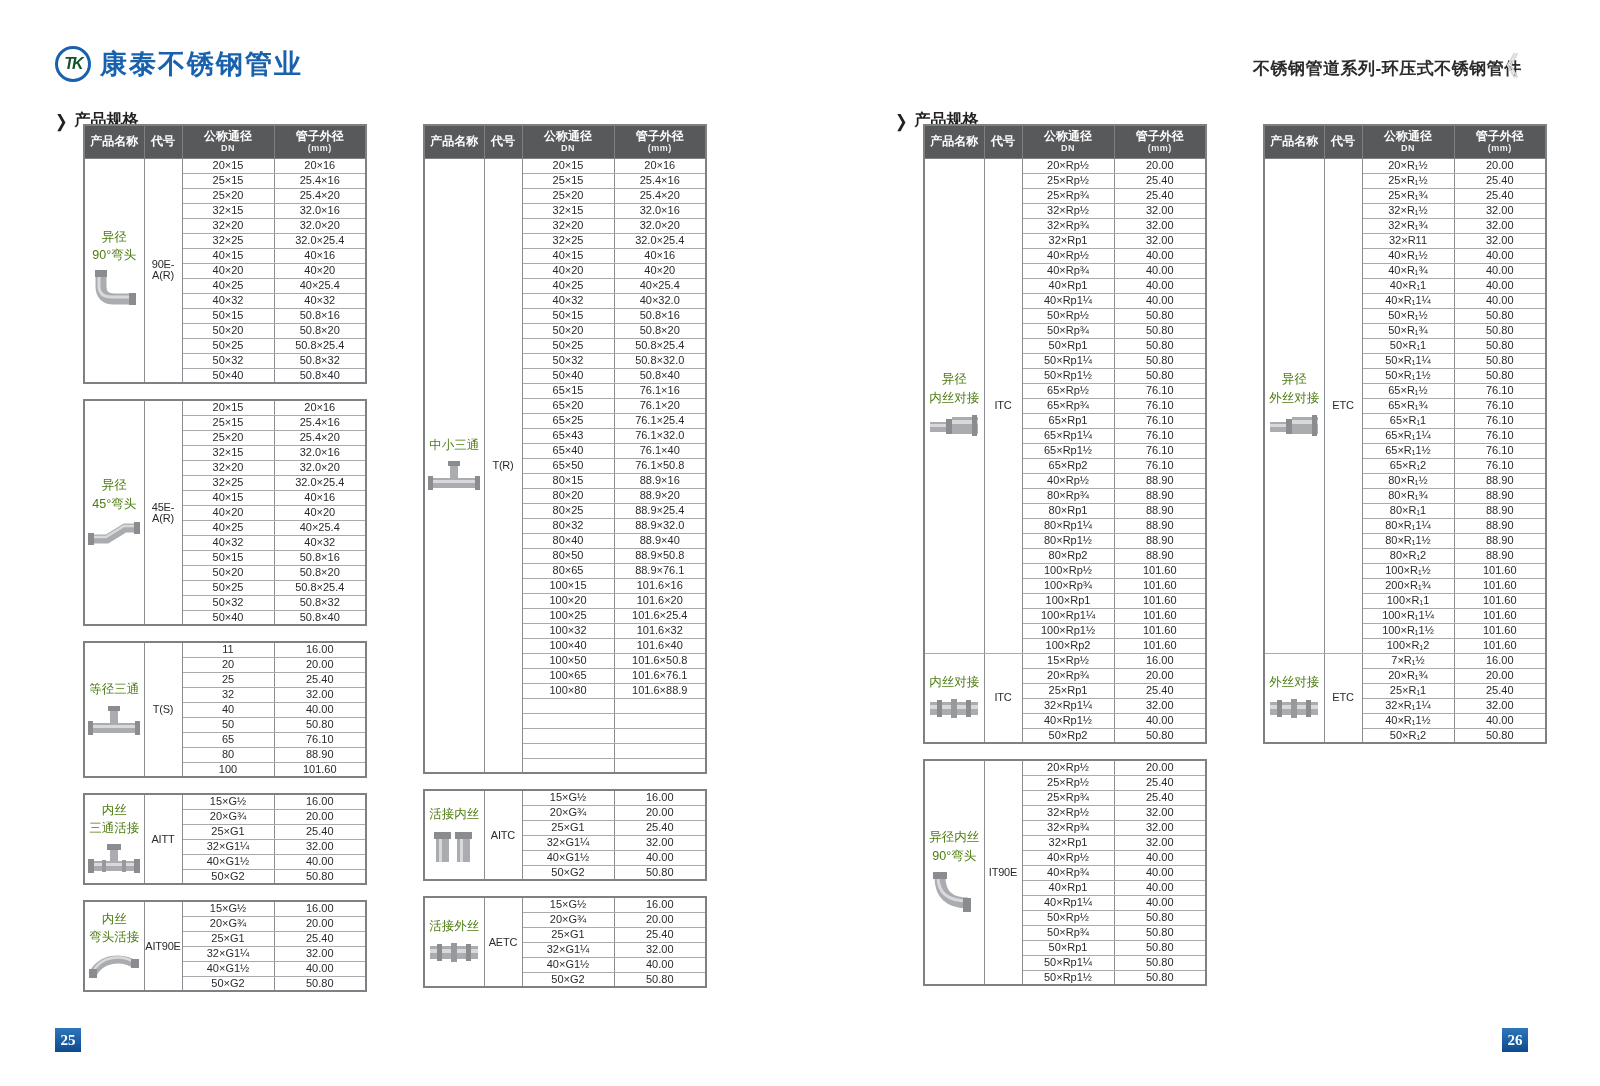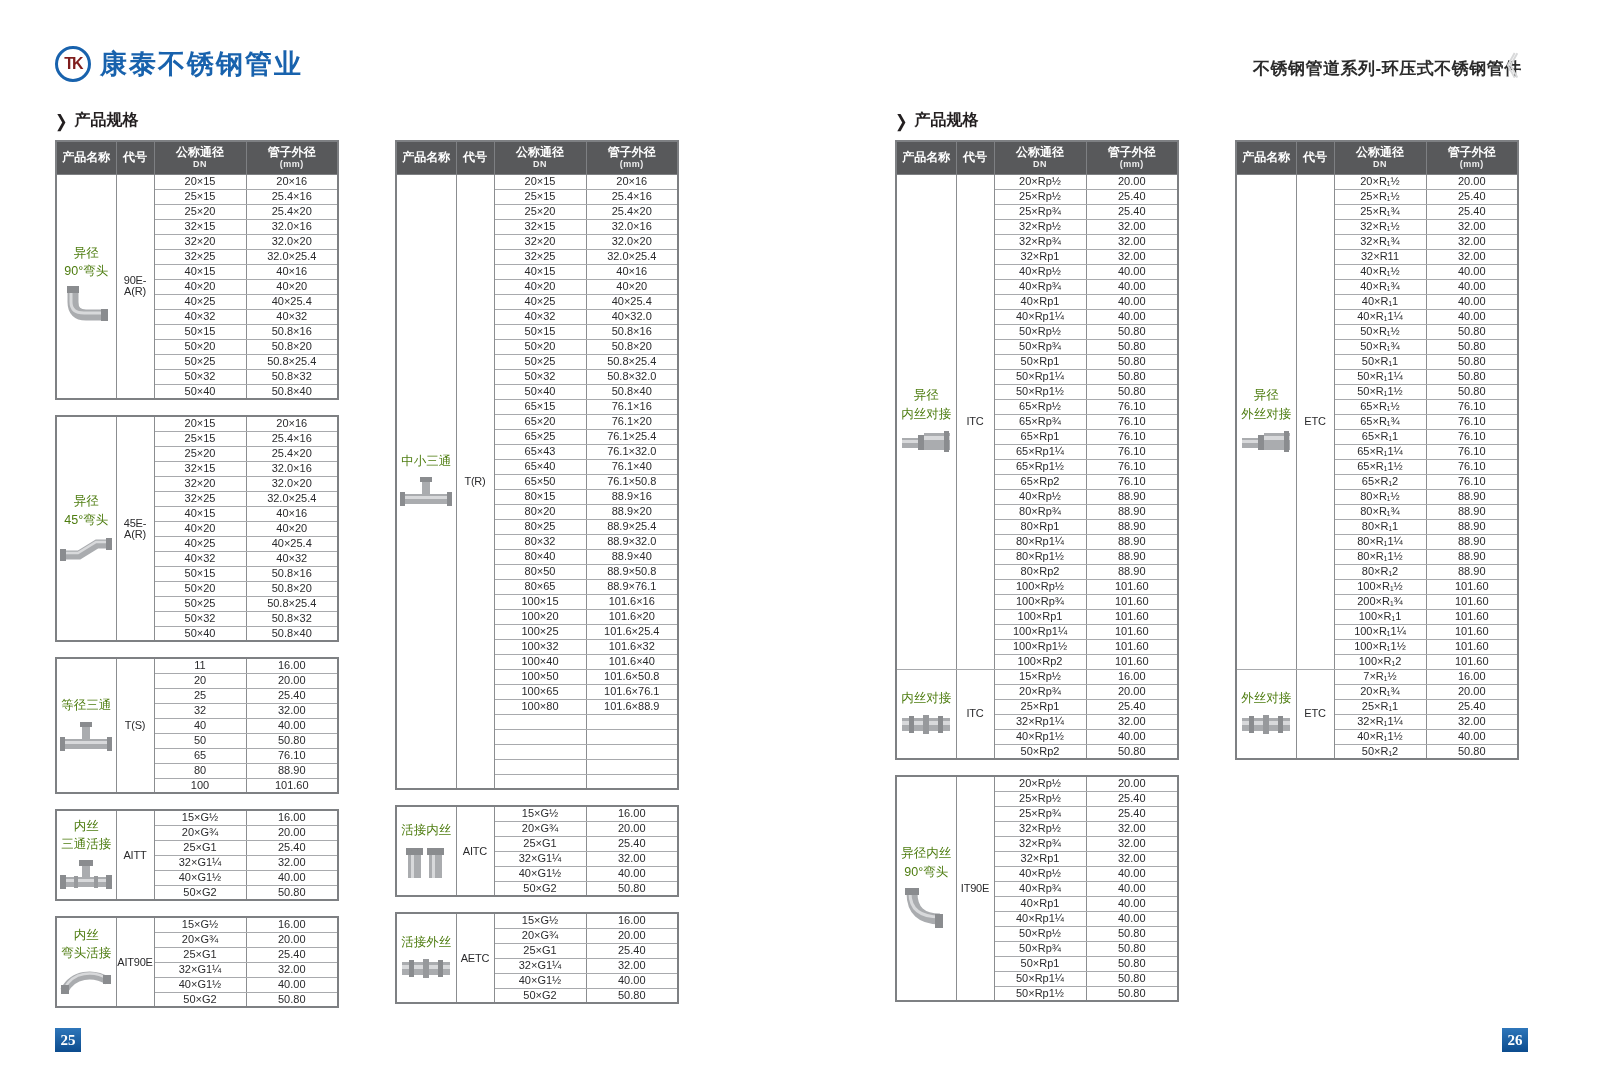--- a/index.html
+++ b/index.html
@@ -4,33 +4,33 @@
 <style>
   * { margin:0; padding:0; box-sizing:border-box; }
   html,body { width:1600px; height:1086px; overflow:hidden; background:#ffffff;
     font-family:"Liberation Sans","DejaVu Sans",sans-serif; color:#231f20; }
   .sheet { position:relative; width:1600px; height:1086px; background:#fff; }
 
   
   .brand { position:absolute; left:55px; top:46px; display:flex; align-items:center; gap:9px; }
   .logo-circle { width:36px; height:36px; border:3px solid #1862ad; border-radius:50%;
     display:flex; align-items:center; justify-content:center; }
-  .logo-tk { color:#7f1d1d; font-weight:bold; font-size:16px; letter-spacing:-2px; }
+  .logo-tk { color:#14532d; font-weight:bold; font-style:italic; font-size:16px; letter-spacing:-2px; }
   .brand-text { color:#1862ad; font-size:27px; font-weight:bold; letter-spacing:2px; }
 
   .doc-title { position:absolute; left:1253px; top:57px; font-size:17px; font-weight:bold; color:#2b2b2b; letter-spacing:0.5px;text-align:center; }
   .deco-chev { position:absolute; left:1492px; top:48px; font-size:27px; color:#d8d9da; font-weight:bold; }
 
   
   .sec-title { position:absolute; top:110px; display:flex; align-items:center; gap:7px;
     font-size:16px; font-weight:bold; color:#231f20; }
   .sec-title .arr { font-size:15px; font-weight:bold; transform:scaleY(1.15); }
 
   
-  .spec-col { position:absolute; top:140px; width:282px; }
+  .spec-col { position:absolute; top:124px; width:282px;margin-left:28px; }
   table.spec { border-collapse:collapse; width:282px; table-layout:fixed; margin-bottom:15px;
     border:2px solid #7e8083; background:#fff; }
   table.spec th { background:#58595b; color:#ffffff; font-size:12px; font-weight:bold;
     height:33px; border:1px solid #7e8083; line-height:1.15; text-align:center; padding:0; }
   table.spec th .sub { display:block; font-size:9px; font-weight:bold; color:#eeeeee; letter-spacing:0.5px; }
   table.spec td { height:15px; font-size:11px; text-align:center; padding:0; line-height:1;
     border-top:1px solid #a8aaad; border-bottom:1px solid #a8aaad;
     border-left:1px solid #8b8d90; border-right:1px solid #8b8d90; color:#2a2a2c; }
   td.prod-cell { vertical-align:middle; }
   td.prod-cell .pl { font-size:12.5px; line-height:1.45; color:#4d7c0f; }

